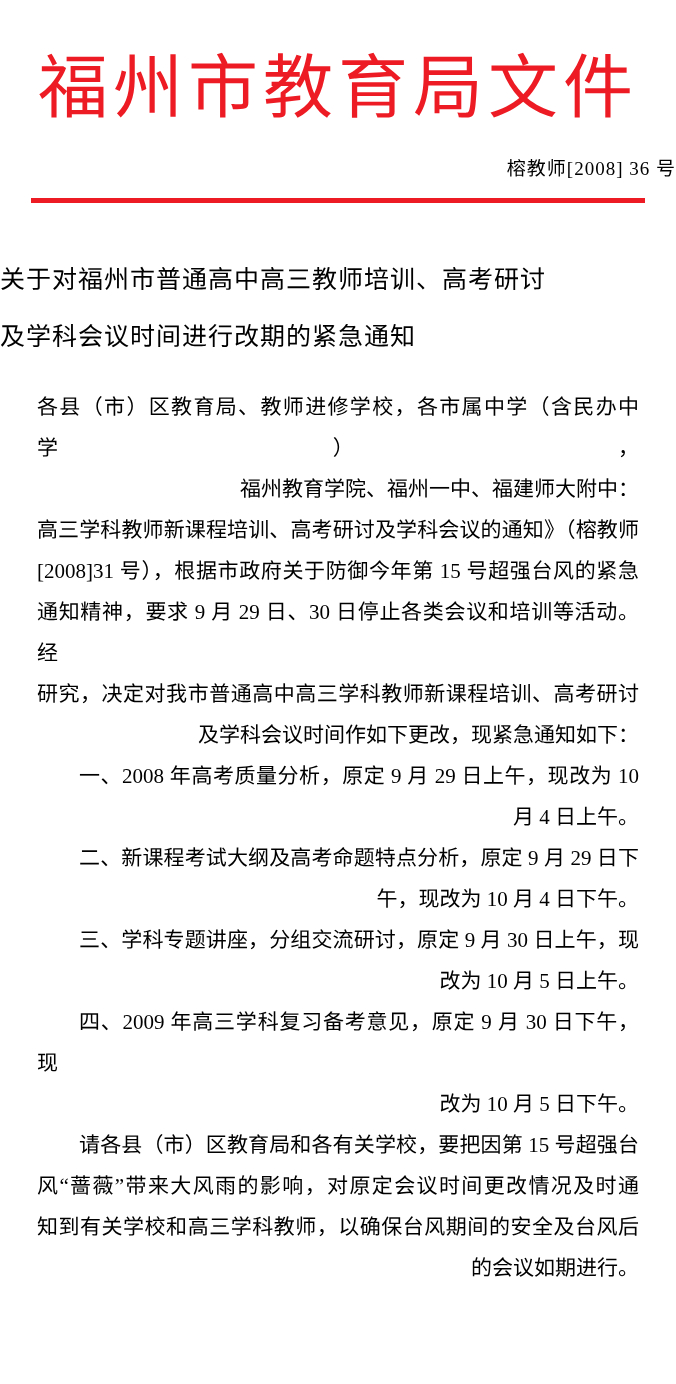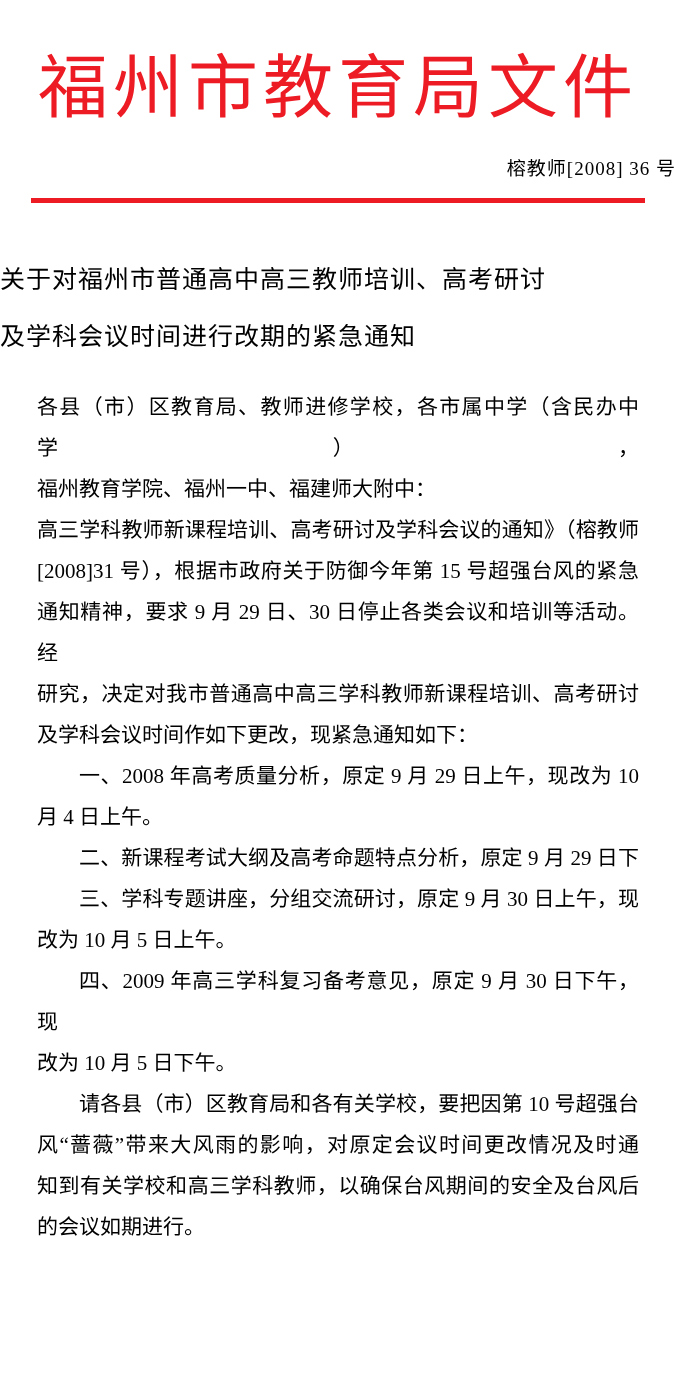--- a/index.html
+++ b/index.html
@@ -48,20 +48,21 @@
   }
   
   .body-text {
     margin-top: 22px;
     padding: 0 37px;
     font-size: 21px;
     line-height: 41px;
   }
   .body-line {
     white-space: nowrap;
+    text-align: right;
   }
   .body-line.justify {
     white-space: normal;
     text-align: justify;
     text-align-last: justify;
   }
   .body-line.indent {
     text-indent: 2em;
   }
 </style>
@@ -85,23 +86,24 @@
       <div class="body-line justify">各县（市）区教育局、教师进修学校，各市属中学（含民办中学），</div>
       <div class="body-line">福州教育学院、福州一中、福建师大附中：</div>
       <div class="body-line justify">高三学科教师新课程培训、高考研讨及学科会议的通知》（榕教师</div>
       <div class="body-line justify">[2008]31 号），根据市政府关于防御今年第 15 号超强台风的紧急</div>
       <div class="body-line justify">通知精神，要求 9 月 29 日、30 日停止各类会议和培训等活动。经</div>
       <div class="body-line justify">研究，决定对我市普通高中高三学科教师新课程培训、高考研讨</div>
       <div class="body-line">及学科会议时间作如下更改，现紧急通知如下：</div>
       <div class="body-line justify indent">一、2008 年高考质量分析，原定 9 月 29 日上午，现改为 10</div>
       <div class="body-line">月 4 日上午。</div>
       <div class="body-line justify indent">二、新课程考试大纲及高考命题特点分析，原定 9 月 29 日下</div>
+      <div class="body-line">午，现改为 10 月 4 日下午。</div>
       <div class="body-line justify indent">三、学科专题讲座，分组交流研讨，原定 9 月 30 日上午，现</div>
       <div class="body-line">改为 10 月 5 日上午。</div>
       <div class="body-line justify indent">四、2009 年高三学科复习备考意见，原定 9 月 30 日下午，现</div>
       <div class="body-line">改为 10 月 5 日下午。</div>
-      <div class="body-line justify indent">请各县（市）区教育局和各有关学校，要把因第 10 号超强台</div>
+      <div class="body-line justify indent">请各县（市）区教育局和各有关学校，要把因第 15 号超强台</div>
       <div class="body-line justify">风“蔷薇”带来大风雨的影响，对原定会议时间更改情况及时通</div>
       <div class="body-line justify">知到有关学校和高三学科教师，以确保台风期间的安全及台风后</div>
       <div class="body-line">的会议如期进行。</div>
     </div>
 
 </div>
 
 </body></html>

